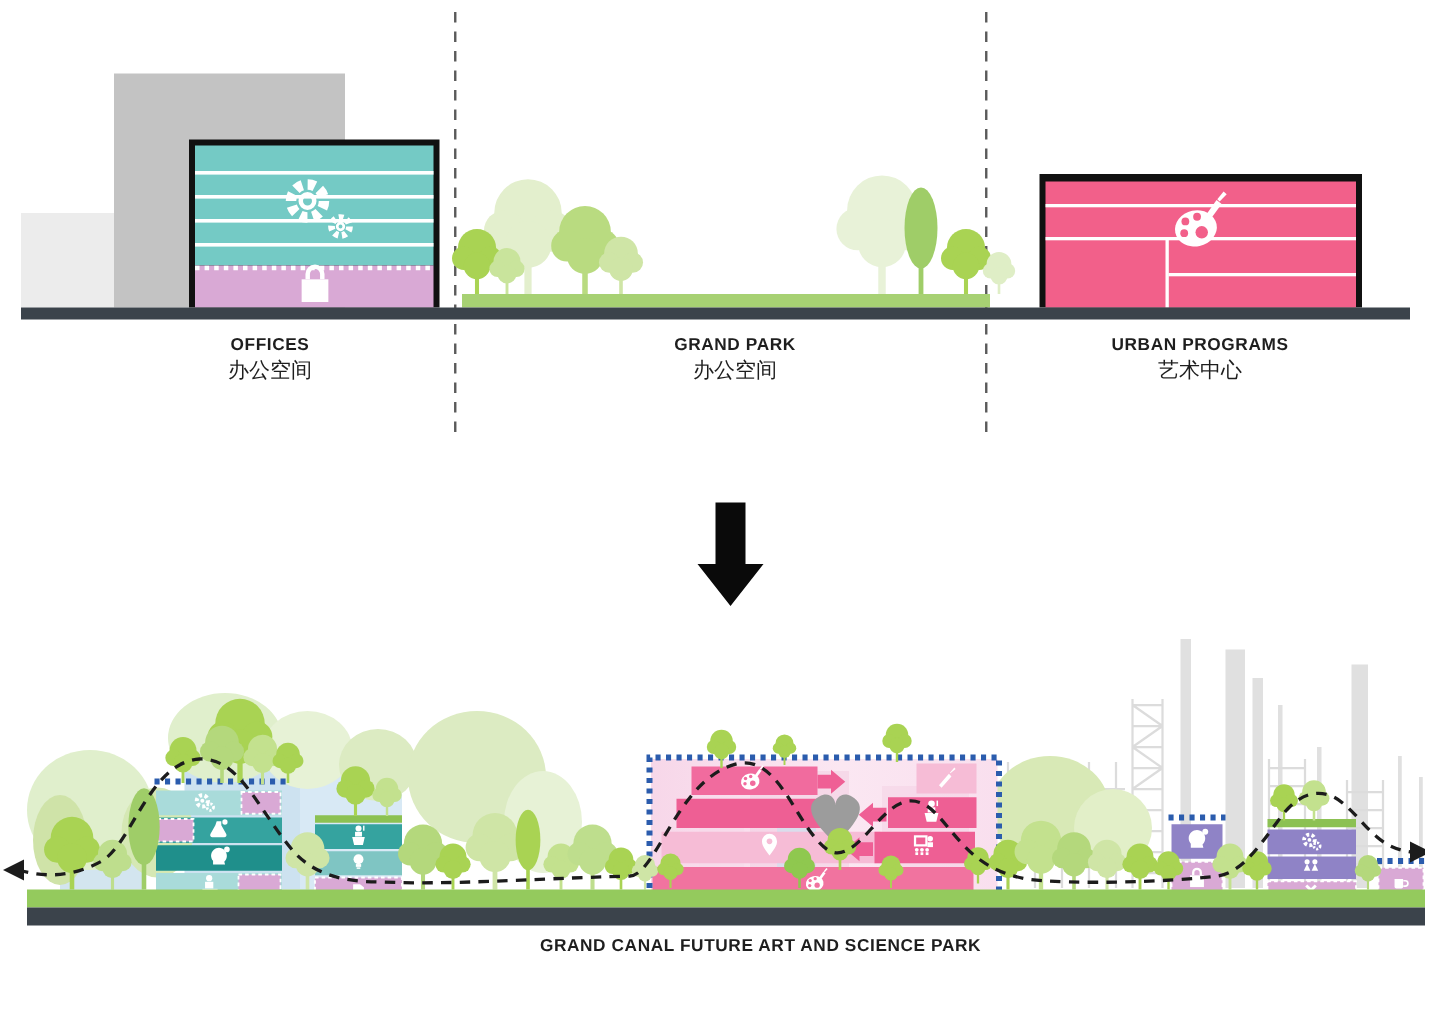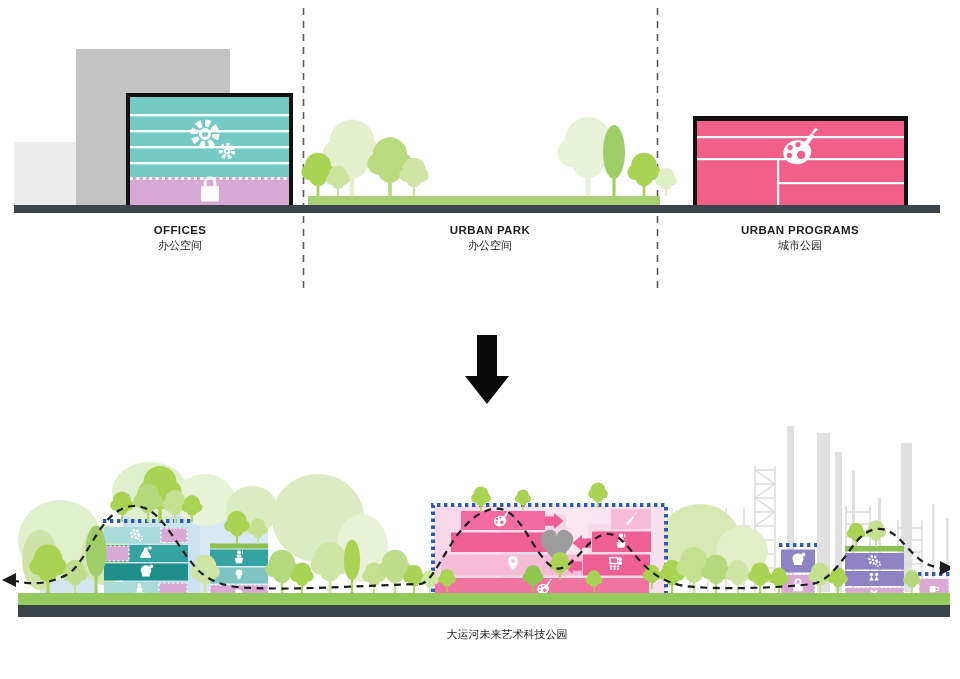--- a/index.html
+++ b/index.html
@@ -2,21 +2,21 @@
 <html><head>
 <meta charset="utf-8">
 <style>
   html,body{margin:0;padding:0;background:#fff;}
   .canvas{position:relative;width:950px;height:679px;background:#fff;overflow:hidden;
           font-family:"Liberation Sans",sans-serif;}
   svg{position:absolute;left:0;top:0;}
   symbol{overflow:visible;}
   .lbl{position:absolute;transform:translateX(-50%);text-align:center;color:#1e1e1e;}
   .lbl-en{font-size:11.5px;font-weight:bold;letter-spacing:.4px;}
-  .lbl-zh{font-size:11px;margin-top:2px;}
+  .lbl-zh{font-size:14px;margin-top:2px;}
   .pinkdash{fill:#d9a9d5;stroke:#ffffff;stroke-width:1.2;stroke-dasharray:2.4 2;}
   .bluedots{stroke:#2b5cad;stroke-width:4;stroke-dasharray:3.4 3.6;fill:none;}
   .journey{stroke:#1c1c1c;stroke-width:2.2;stroke-dasharray:7 5.5;fill:none;}
   .divider{stroke:#5a5a5a;stroke-width:1.6;stroke-dasharray:7 6;}
   .ind{stroke:#dcdcdc;stroke-width:1.5;}
 </style>
 </head>
 <body>
 
 <div class="canvas">
@@ -355,24 +355,24 @@
       <polygon points="954,568 940,561 940,575" fill="#1c1c1c"></polygon>
     </g>
   </g>
 </svg>
 
 <div class="lbl" style="left:180px;top:224px">
   <div class="lbl-en">OFFICES</div>
   <div class="lbl-zh">办公空间</div>
 </div>
 <div class="lbl" style="left:490px;top:224px">
-  <div class="lbl-en">URBAN PARK</div>
+  <div class="lbl-en">GRAND PARK</div>
   <div class="lbl-zh">办公空间</div>
 </div>
 <div class="lbl" style="left:800px;top:224px">
   <div class="lbl-en">URBAN PROGRAMS</div>
-  <div class="lbl-zh">城市公园</div>
+  <div class="lbl-zh">艺术中心</div>
 </div>
 <div class="lbl" style="left:507px;top:625px">
-  <div class="lbl-zh">大运河未来艺术科技公园</div>
+  <div class="lbl-en">GRAND CANAL FUTURE ART AND SCIENCE PARK</div>
 </div>
 
 </div>
 
 </body></html>

